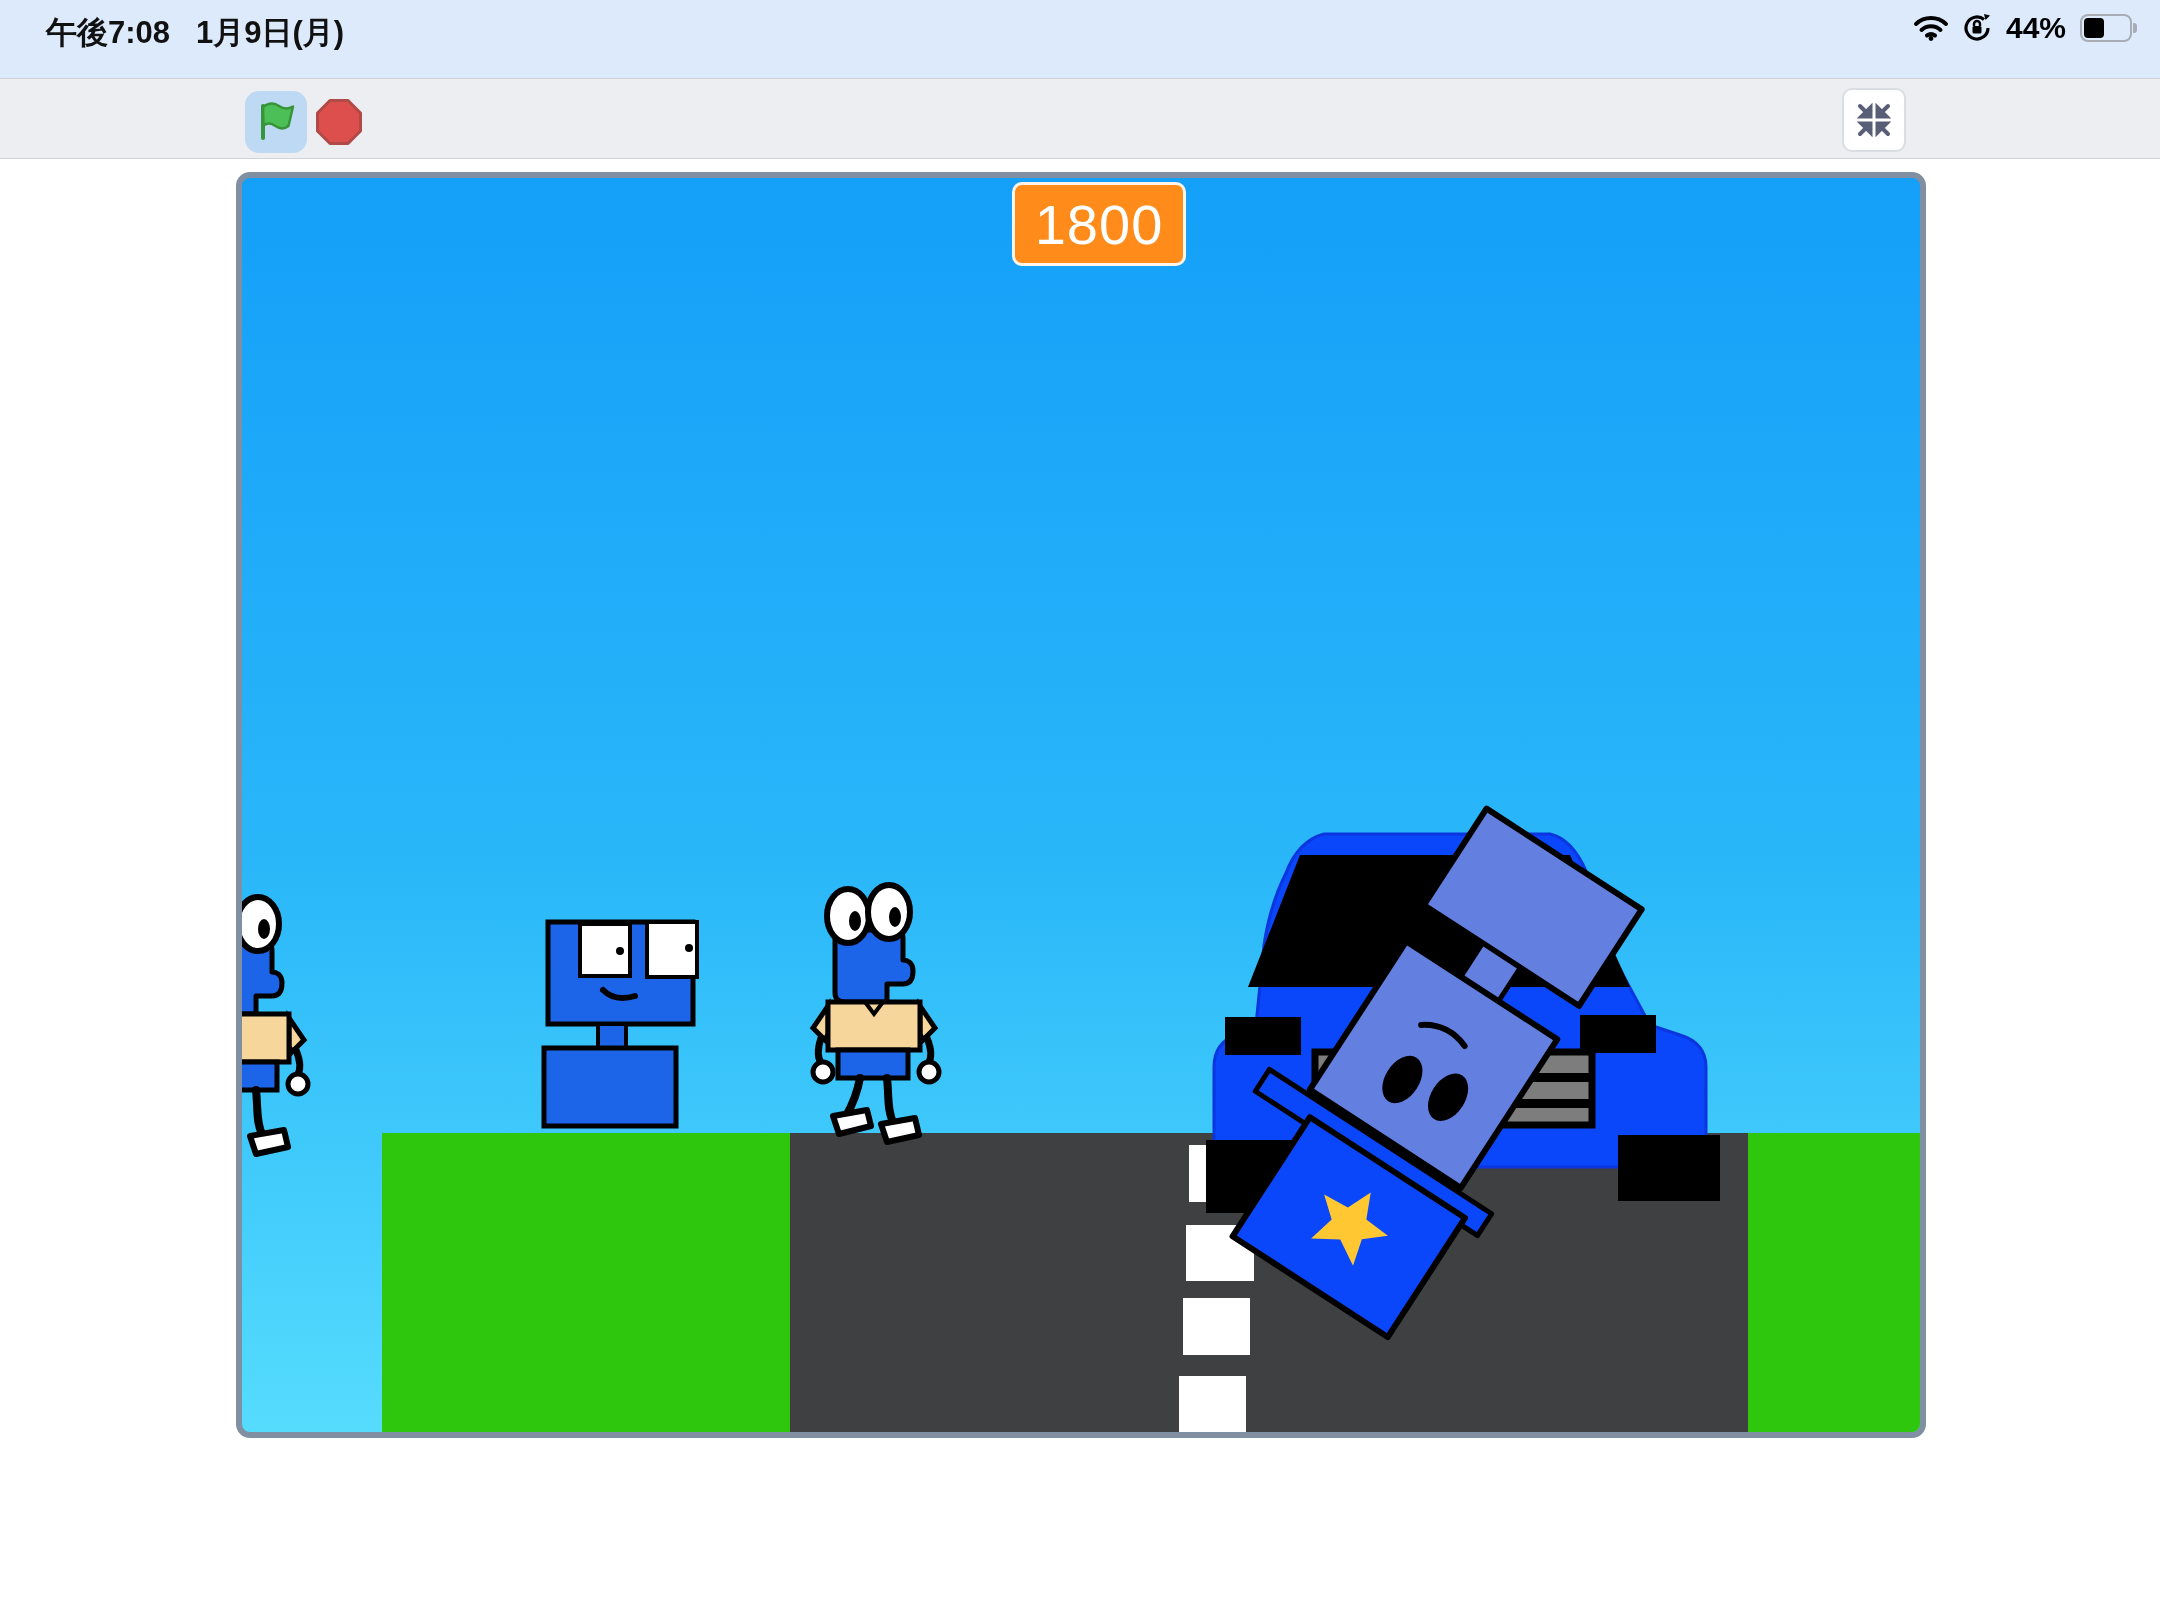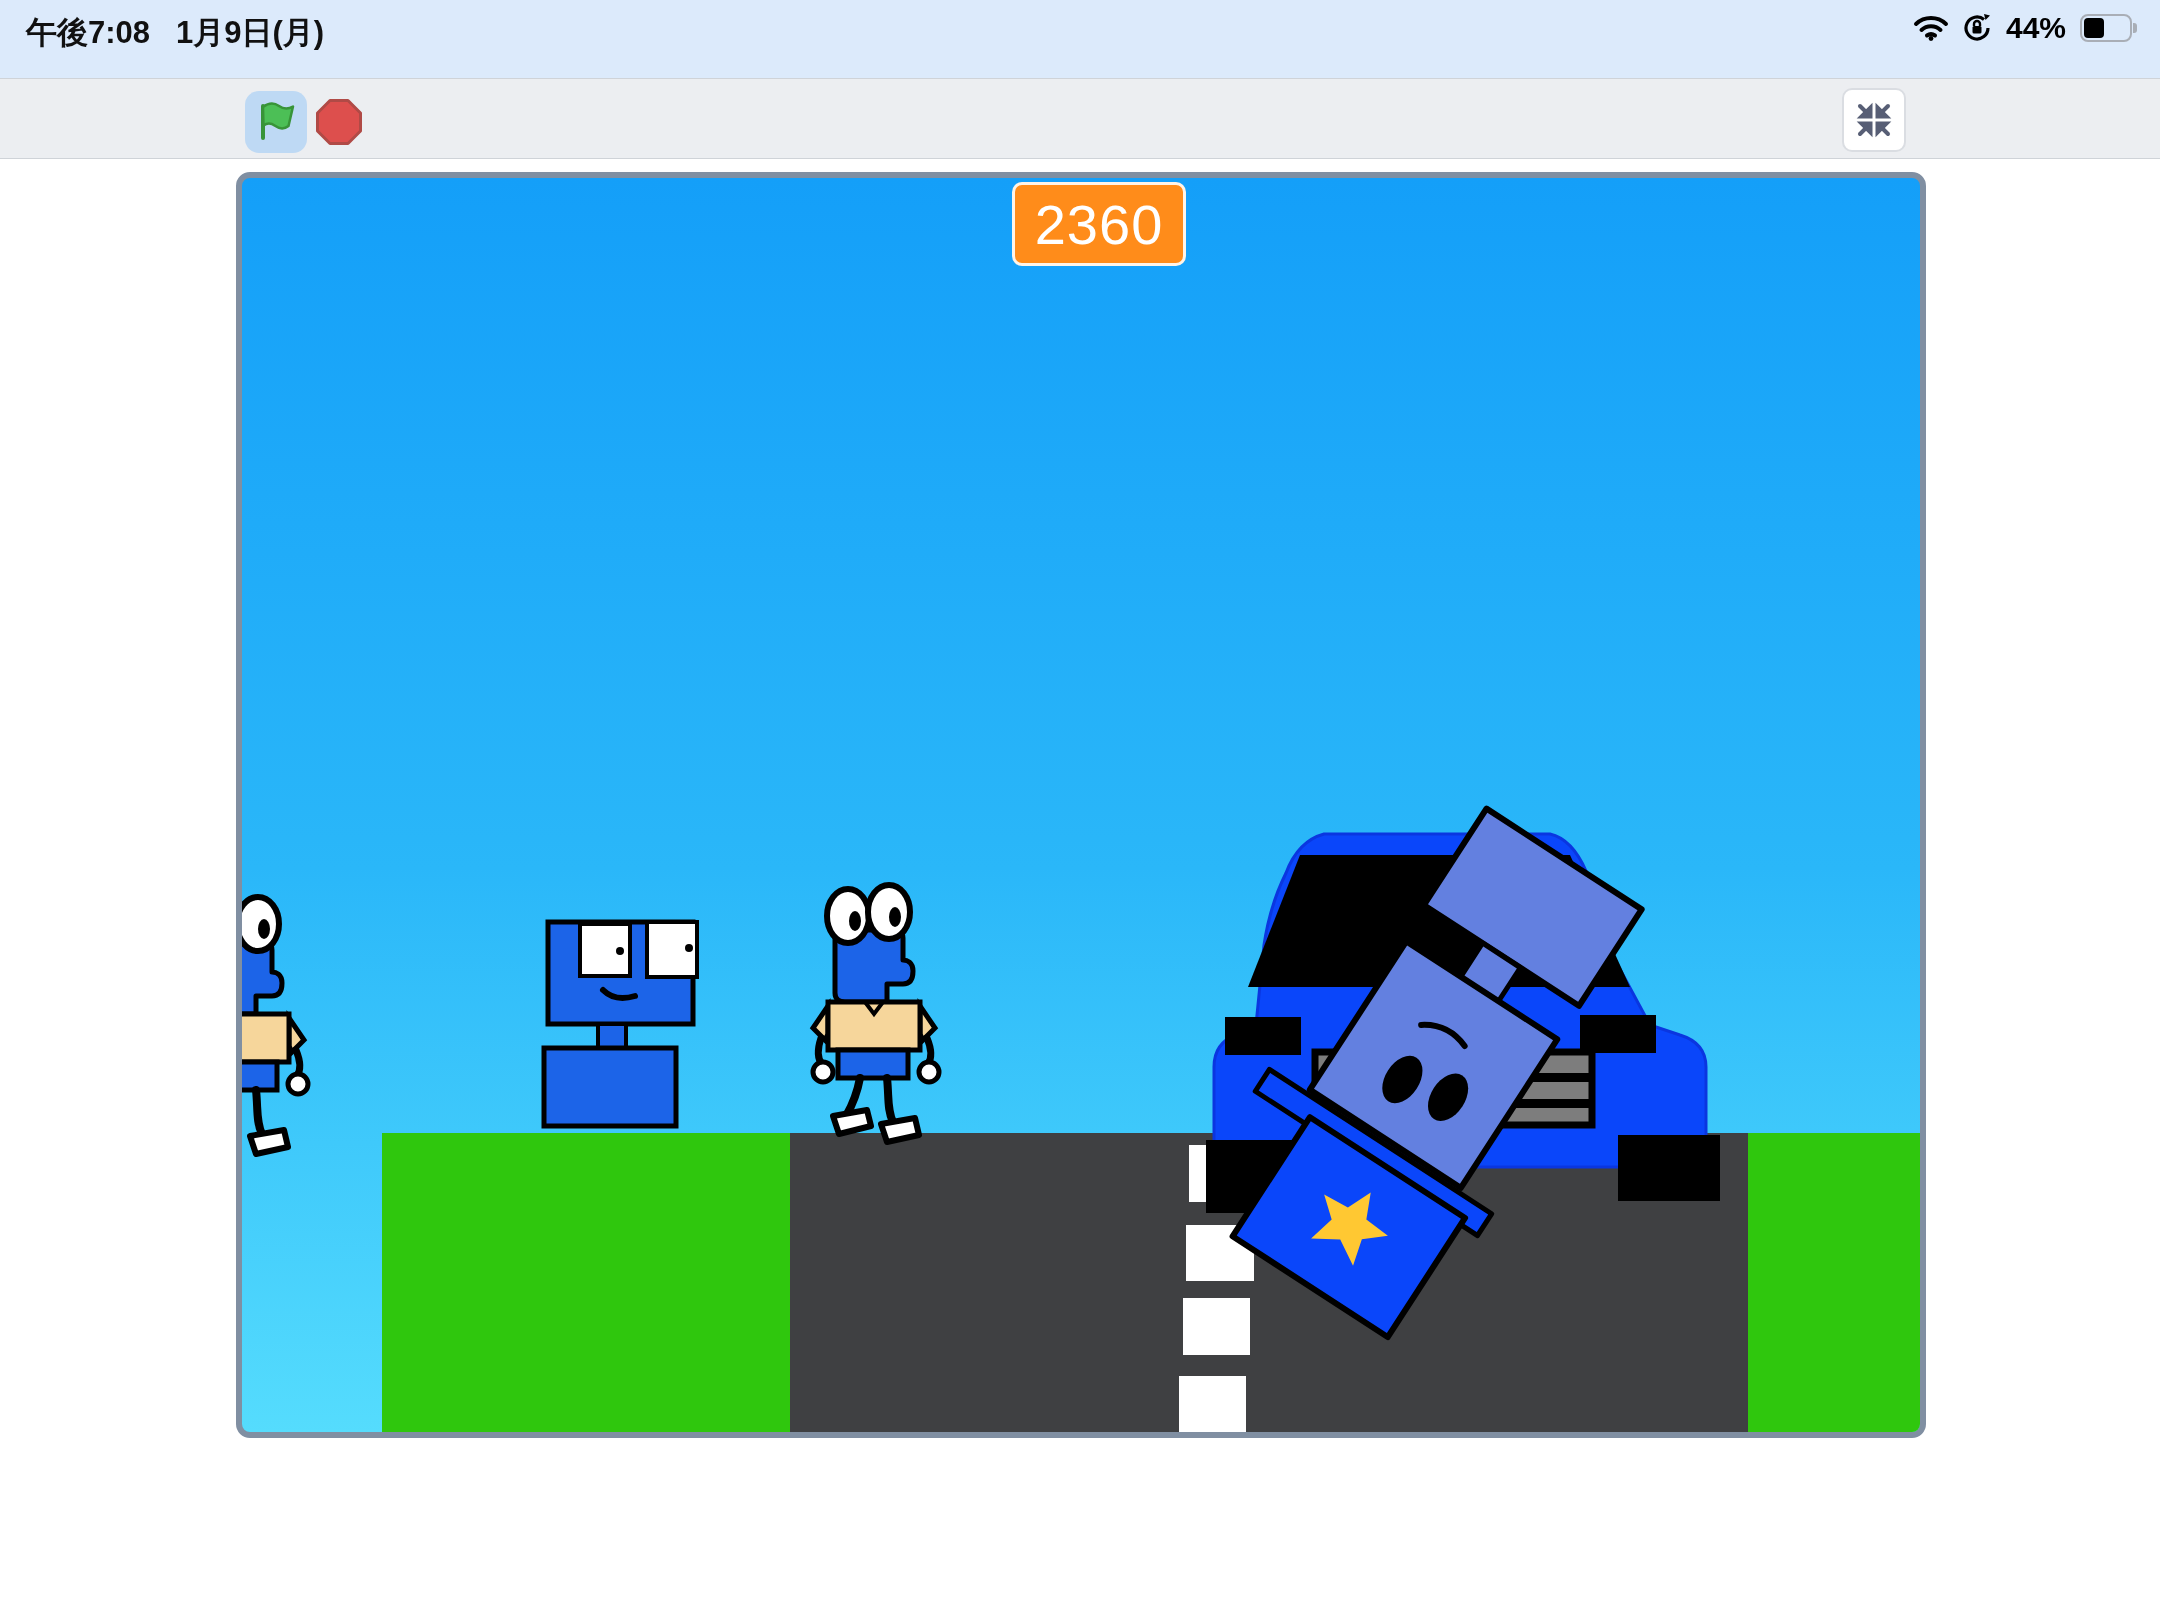--- a/index.html
+++ b/index.html
@@ -2,21 +2,21 @@
 <html style="--accent-orange: #ff8c1a; --status-bar-bg: #dceafb; --toolbar-bg: #eceef1; --stage-border: #808fa2; --sky-top: #149ff9; --sky-bottom: #55dcfd; --grass: #2fc70d; --road: #3f4042; --car-blue: #0a46fa; --robot-blue: #1c64e8; --robot-periwinkle: #6380e0; --shirt-tan: #f6d69b; --badge-star-yellow: #ffc832; --flag-green: #4cbf56; --stop-red: #dd4f4d;"><head>
 <meta charset="utf-8">
 <style>
   html,body{margin:0;padding:0;background:#fff;}
   .screen{position:relative;width:2160px;height:1620px;overflow:hidden;background:#fff;
           font-family:"Liberation Sans","DejaVu Sans",sans-serif;}
 
   
   .status-bar{position:absolute;left:0;top:0;width:2160px;height:78px;background:var(--status-bar-bg);
               display:flex;align-items:stretch;justify-content:space-between;}
-  .sb-left{display:flex;align-items:flex-start;gap:26px;padding:12px 0 0 26px;
+  .sb-left{display:flex;align-items:flex-start;gap:26px;padding:12px 0 0 46px;
            font-size:31px;font-weight:700;color:#111;}
   .sb-center{position:absolute;left:0;right:0;top:0;display:flex;flex-direction:column;align-items:center;}
   .tab-dots{display:flex;gap:9px;margin-top:14px;}
   .tab-dots i{width:13px;height:13px;border-radius:50%;background:#8e939a;}
   .url-row{display:flex;align-items:center;gap:10px;margin-top:4px;font-size:28px;color:#1c1c1e;}
   .url-row .lock{color:#8a8f96;font-size:24px;}
   .url-row .privacy{color:#8a8f96;}
   .sb-right{display:flex;align-items:center;gap:14px;padding:4px 28px 26px 0;font-size:30px;font-weight:600;color:#000;}
   .battery{position:relative;width:48px;height:24px;border:2.5px solid #a9aeb6;border-radius:8px;}
   .battery .fill{position:absolute;left:2px;top:2px;bottom:2px;border-radius:4px;background:#000;}
@@ -206,17 +206,17 @@
         <path class="no-f s-ink" stroke-width="7" stroke-linecap="round" d="M112,150 C117,162 117,170 113,176"></path>
         <circle class="f-white s-ink" stroke-width="5" cx="114" cy="184" r="10"></circle>
         <rect class="f-blue s-ink" stroke-width="5" x="23" y="162" width="70" height="28"></rect>
         <path class="no-f s-ink" stroke-width="8" stroke-linecap="round" d="M45,190 C42,206 38,216 31,228"></path>
         <path class="no-f s-ink" stroke-width="8" stroke-linecap="round" d="M72,190 C74,208 72,222 78,234"></path>
         <path class="f-white s-ink" stroke-width="6" stroke-linejoin="round" d="M66,236 L100,230 L104,247 L72,254 Z"></path>
       </svg>
     </div>
 
     <div class="score">
-      <span>2360</span>
+      <span>1800</span>
     </div>
 
   </div>
 </div>
 
 </body></html>

